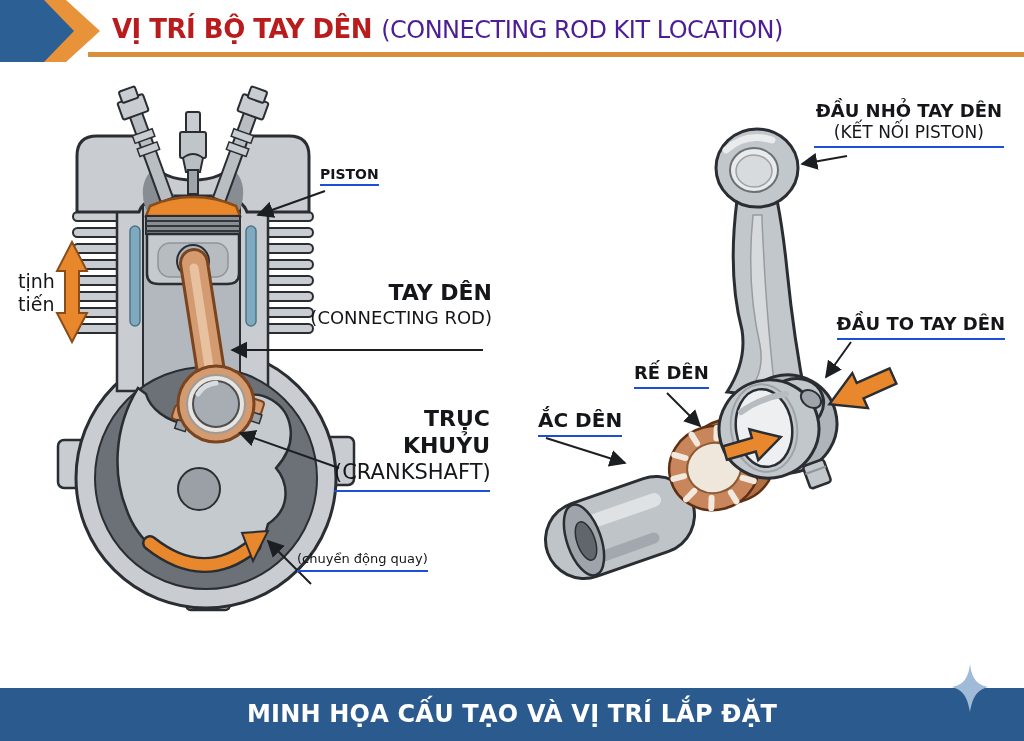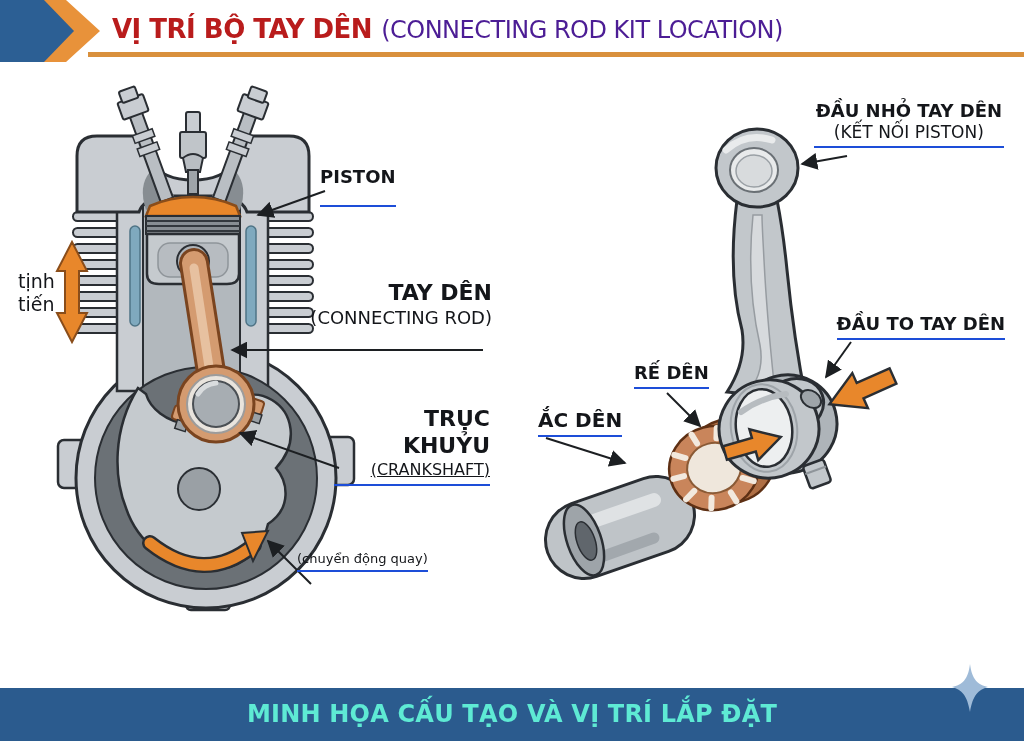--- a/index.html
+++ b/index.html
@@ -7,38 +7,38 @@
          font-family:"DejaVu Sans","Liberation Sans",sans-serif;color:#101214;}
   
   .hdr-rule{position:absolute;left:88px;top:52px;right:0;height:5px;background:#D9903C;}
   .hdr-title{position:absolute;left:112px;top:14px;white-space:nowrap;}
   .hdr-title .main{font-weight:bold;font-size:26px;letter-spacing:-0.5px;color:#b91c1c;}
   .hdr-title .sub{font-weight:normal;font-size:24px;margin-left:9px;letter-spacing:-0.5px;color:#4c1d95;}
   .chevrons{position:absolute;left:0;top:0;}
   
   .lbl{position:absolute;line-height:1.22;color:#14161a;}
   .u{border-bottom:2px solid #1d4ed8;}
-  .lbl-piston{left:320px;top:166px;font-size:18px;font-weight:bold;padding-bottom:17px;}
+  .lbl-piston{left:320px;top:166px;font-size:14px;font-weight:bold;padding-bottom:1px;}
   .lbl-rod{left:292px;top:280px;width:200px;text-align:right;}
   .lbl-rod .l1{font-size:22px;font-weight:bold;}
   .lbl-rod .l2{font-size:18px;}
   .lbl-crank{left:334px;top:406px;width:156px;text-align:right;padding-bottom:5px;}
   .lbl-crank .l1{font-size:22px;font-weight:bold;}
-  .lbl-crank .l2{font-size:16px;text-decoration:underline;}
+  .lbl-crank .l2{font-size:21px;}
   .lbl-quay{left:297px;top:551px;font-size:13px;padding-bottom:3px;}
   .lbl-tinh{left:18px;top:270px;width:50px;font-size:19px;line-height:1.2;}
   .lbl-smallend{right:20px;top:100px;text-align:center;padding:0 2px 3px 2px;}
   .lbl-smallend .l1{font-size:18px;font-weight:bold;white-space:nowrap;}
   .lbl-smallend .l2{font-size:17px;white-space:nowrap;}
   .lbl-bigend{right:19px;top:313px;font-size:18px;font-weight:bold;padding-bottom:3px;white-space:nowrap;}
   .lbl-bearing{left:634px;top:362px;font-size:18px;font-weight:bold;padding-bottom:3px;}
   .lbl-pin{left:538px;top:408px;font-size:20px;font-weight:bold;padding-bottom:3px;}
   
   .footer{position:absolute;left:0;top:688px;width:1024px;height:53px;background:#2B5B8E;}
-  .footer .cap{width:100%;text-align:center;line-height:52px;color:#5eead4;
+  .footer .cap{width:100%;text-align:center;line-height:52px;color:#ffffff;
                font-weight:bold;font-size:24px;letter-spacing:0.2px;}
   .sparkle{position:absolute;left:950px;top:662px;}
   svg{display:block;}
   .art{position:absolute;left:0;top:0;}
 </style>
 </head>
 <body>
 
 <div class="stage">
 

